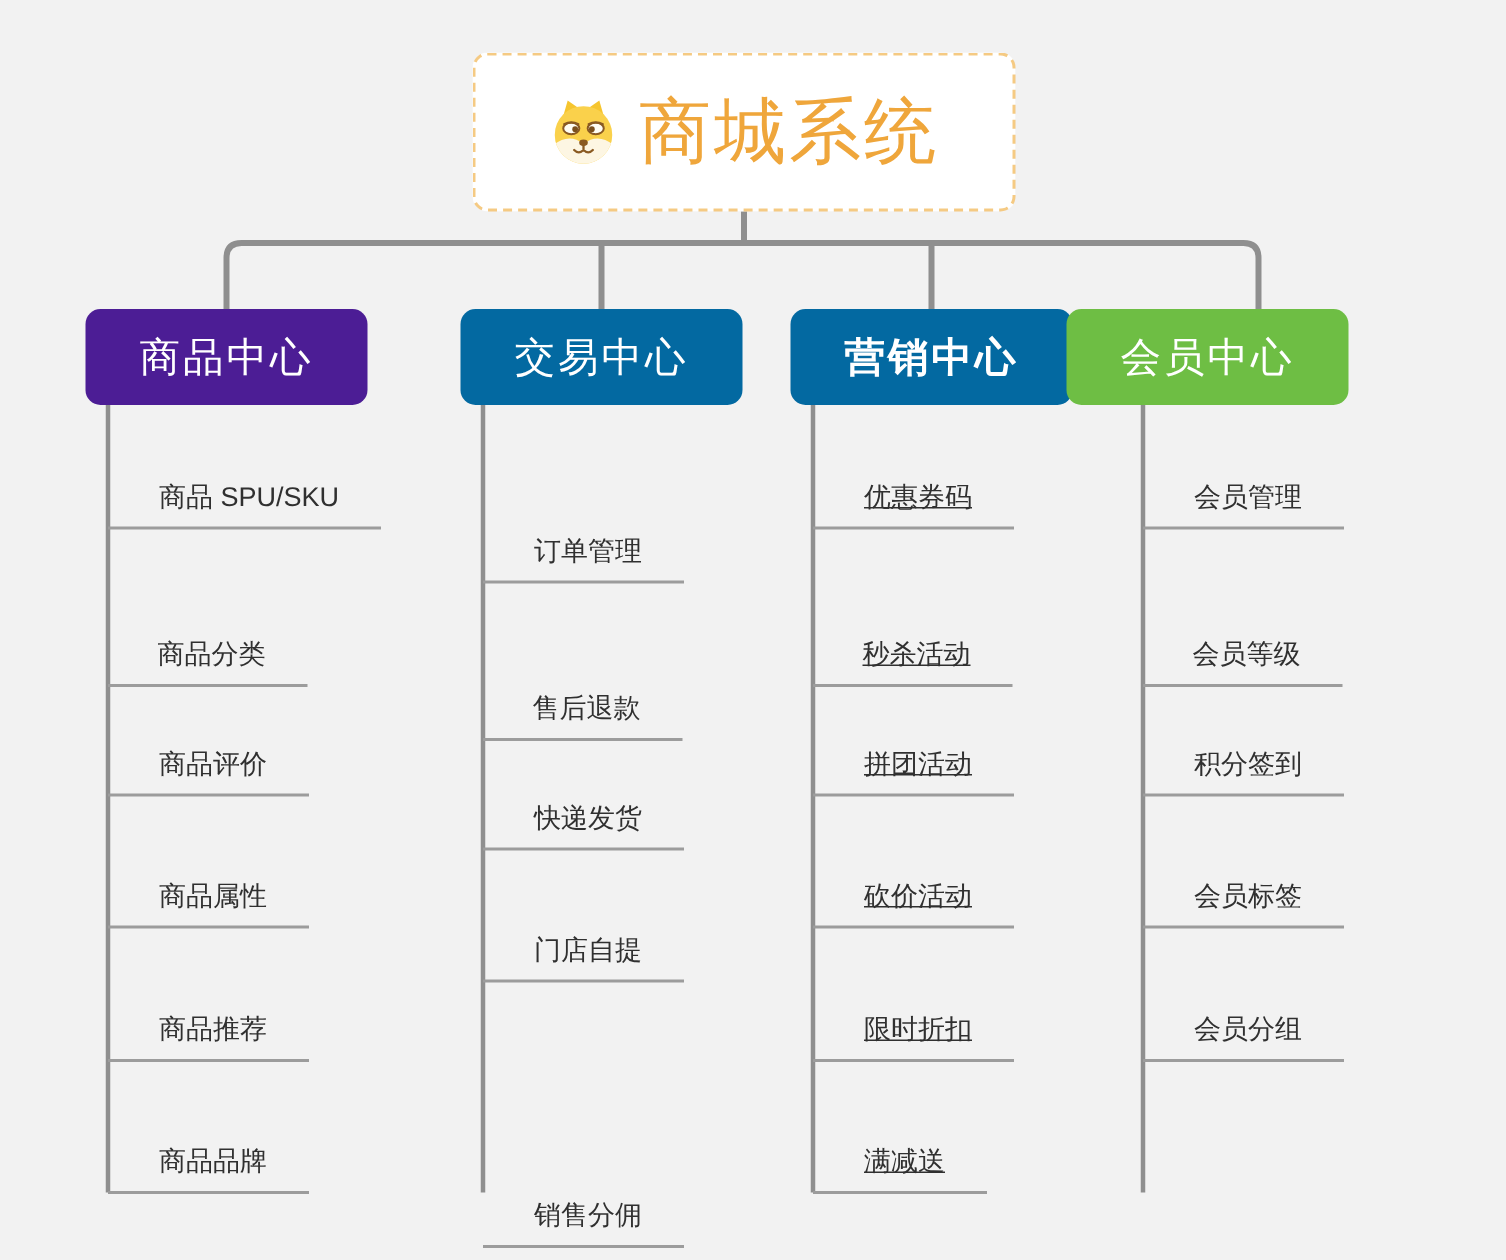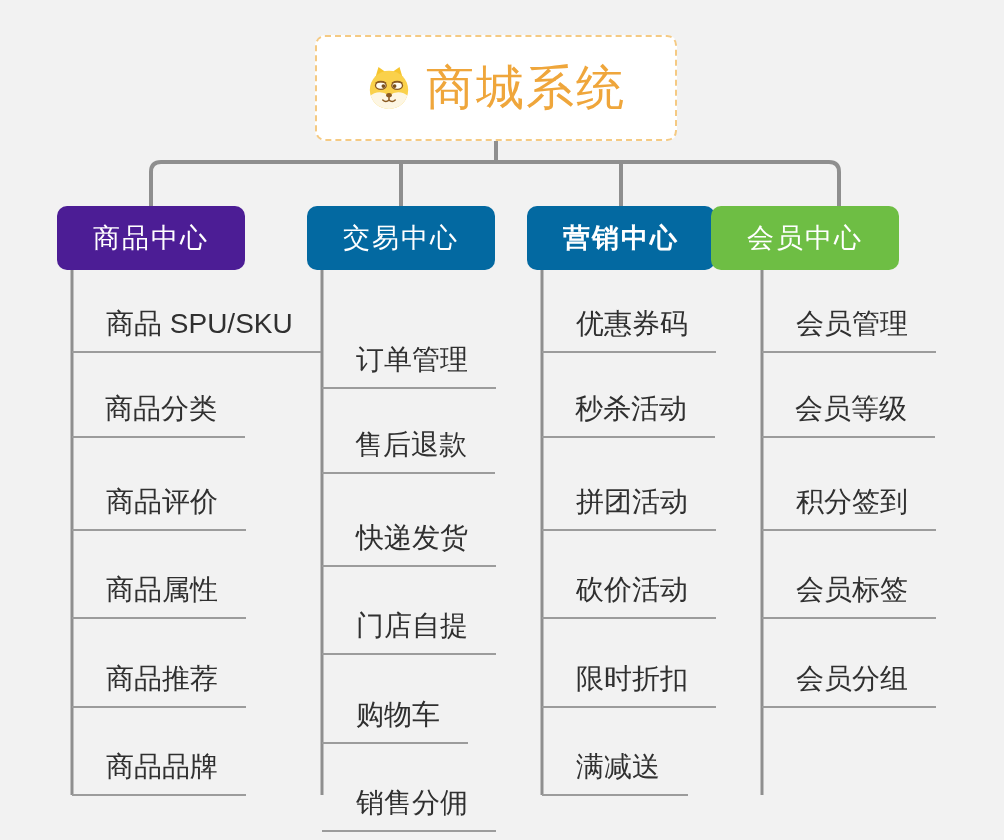--- a/index.html
+++ b/index.html
@@ -56,31 +56,31 @@
   .branch-3 { left: 527px; }
   .branch-4 { left: 711px; }
   .leaf {
     position: absolute;
     height: 46px;
     width: max-content;
     padding: 0 28px 8px 34px;
     border-bottom: 2px solid #9c9c9c;
     display: flex;
     align-items: flex-end;
-    font-size: 28px;
+    font-size: 18px;
     color: #303030;
     white-space: nowrap;
     z-index: 1;
   }
   .col-1 { left: 72px; }
   .col-2 { left: 322px; margin-top: 36px; }
-  .col-3 { left: 542px; }
+  .col-3 { left: 542px; text-decoration: underline; }
   .col-4 { left: 762px; }
   .row-1 { top: 307px; }
-  .row-2 { top: 392px; padding-left: 33px; }
+  .row-2 { top: 412px; padding-left: 33px; }
   .row-3 { top: 485px; }
   .row-4 { top: 573px; }
   .row-5 { top: 662px; }
   .row-6 { top: 750px; }
   .doge { width: 46px; height: 46px; flex: 0 0 46px; }
 </style>
 </head>
 <body>
 
 <div id="canvas">
@@ -145,21 +145,20 @@
   <div class="leaf col-1 row-2">商品分类</div>
   <div class="leaf col-1 row-3">商品评价</div>
   <div class="leaf col-1 row-4">商品属性</div>
   <div class="leaf col-1 row-5">商品推荐</div>
   <div class="leaf col-1 row-6">商品品牌</div>
 
   <div class="leaf col-2 row-1">订单管理</div>
   <div class="leaf col-2 row-2">售后退款</div>
   <div class="leaf col-2 row-3">快递发货</div>
   <div class="leaf col-2 row-4">门店自提</div>
-  <div class="leaf col-2 row-5">购物车</div>
   <div class="leaf col-2 row-6">销售分佣</div>
 
   <div class="leaf col-3 row-1">优惠券码</div>
   <div class="leaf col-3 row-2">秒杀活动</div>
   <div class="leaf col-3 row-3">拼团活动</div>
   <div class="leaf col-3 row-4">砍价活动</div>
   <div class="leaf col-3 row-5">限时折扣</div>
   <div class="leaf col-3 row-6">满减送</div>
 
   <div class="leaf col-4 row-1">会员管理</div>

